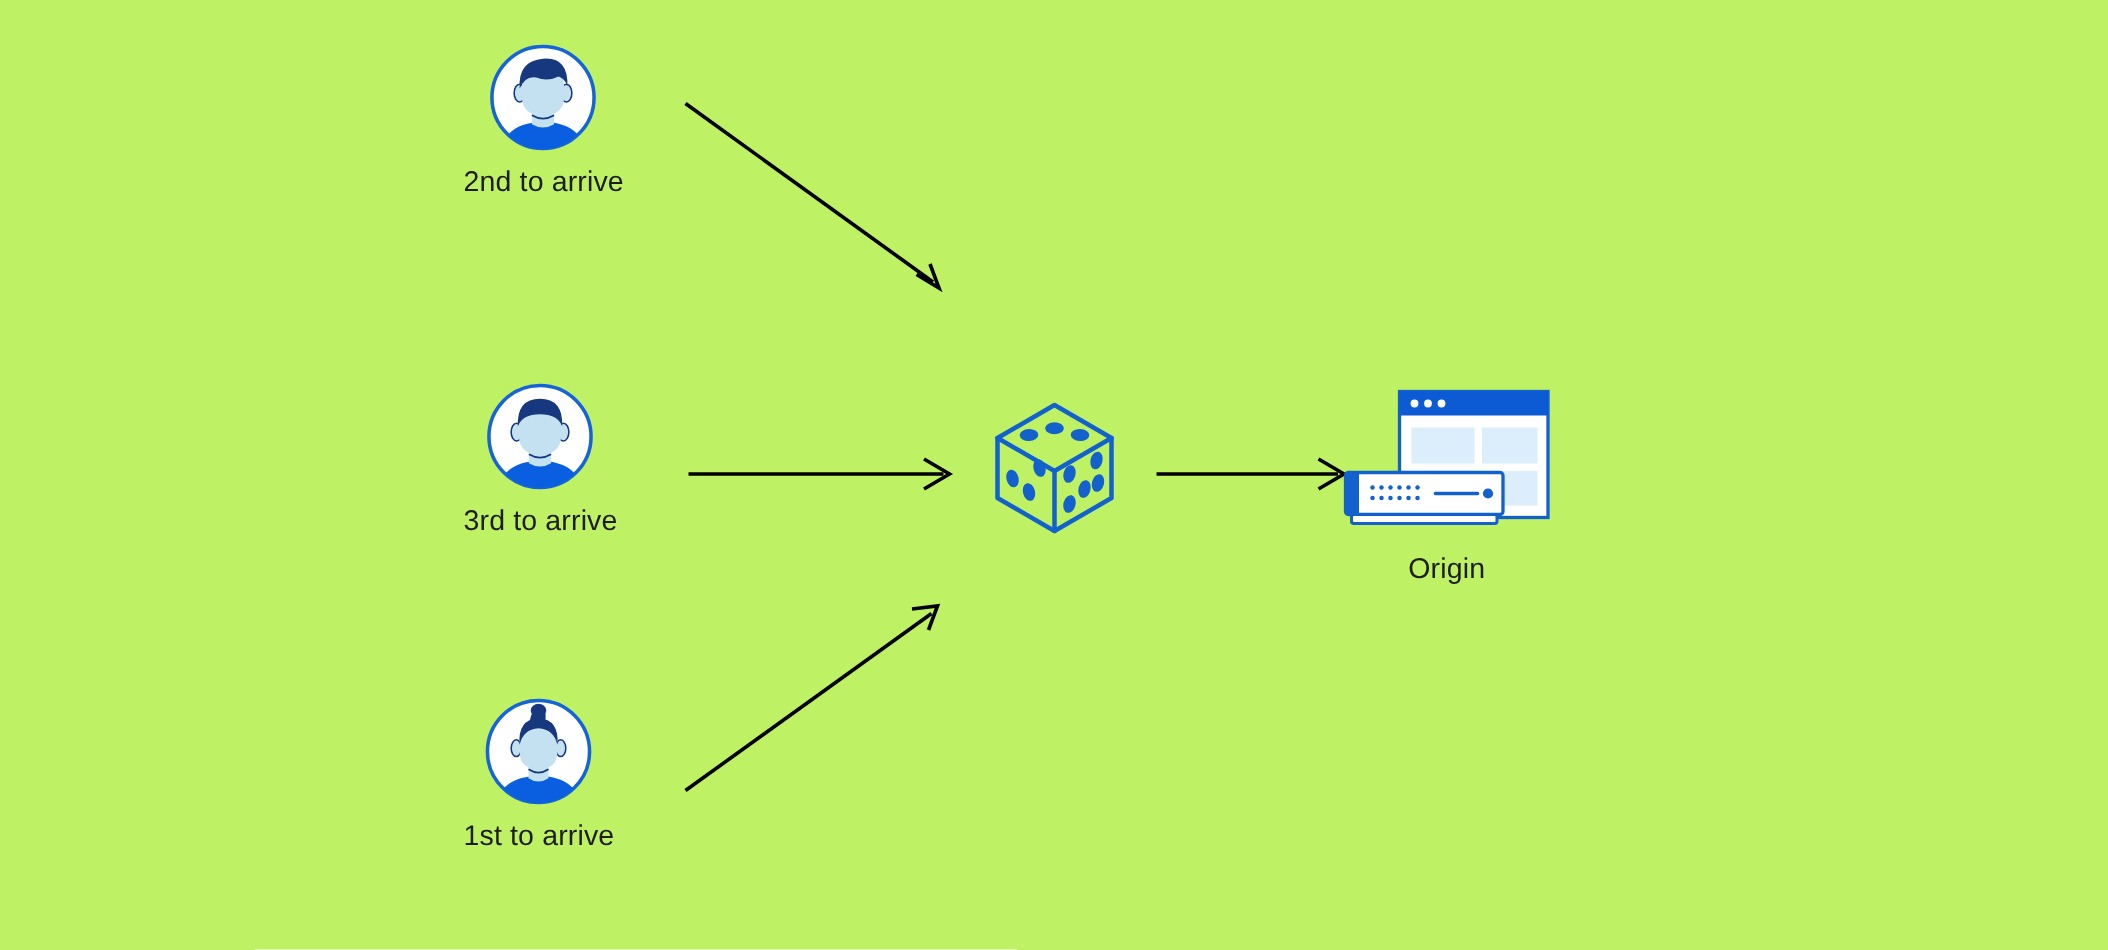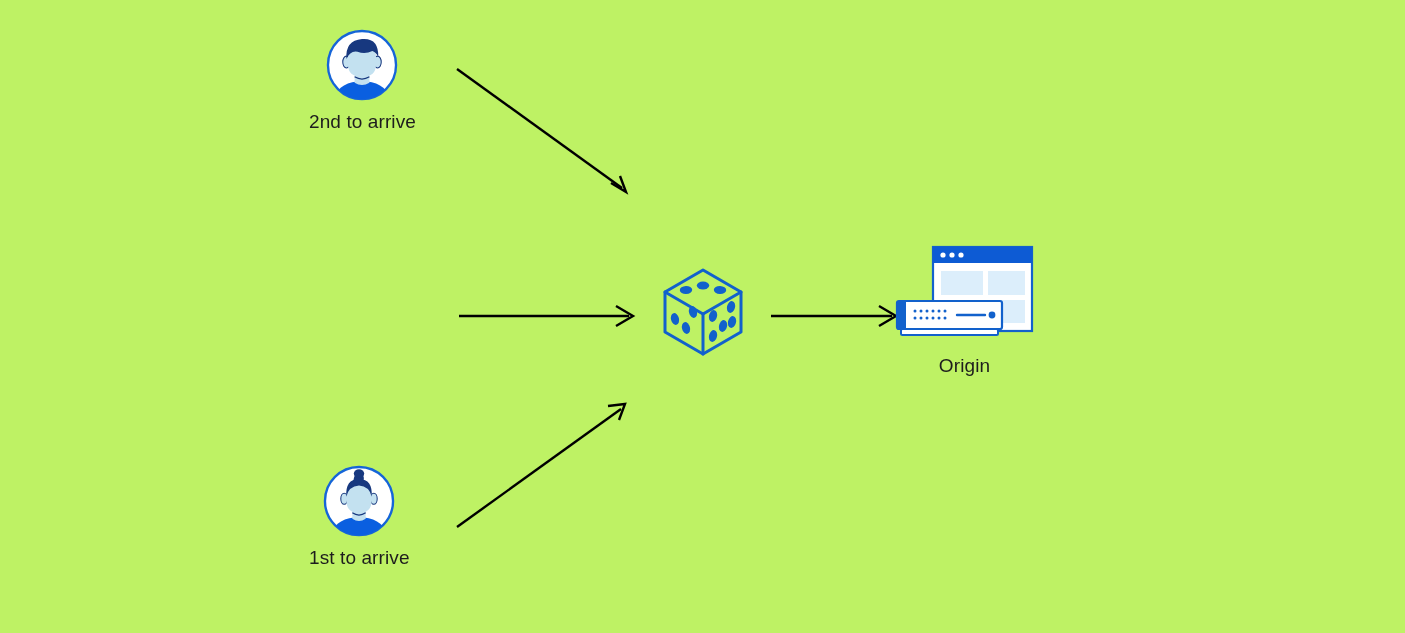--- a/index.html
+++ b/index.html
@@ -43,21 +43,21 @@
     top: 0;
     width: 1405px;
     height: 633px;
     pointer-events: none;
   }
   
   #client-2nd   { left: 309px; top: 28px; }
   #client-3rd   { left: 309px; top: 254px; }
   #client-1st   { left: 309px; top: 464px; }
   #randomizer   { left: 660px; top: 266px; }
-  #origin       { left: 893px; top: 241px; }
+  #origin       { left: 893px; top: 255px; }
 
   #client-2nd .node-label,
   #client-3rd .node-label,
   #client-1st .node-label { margin-top: 9px; }
   #origin .node-label { margin-top: 10px; }
 </style>
 </head>
 <body>
 
 <div id="canvas">
@@ -106,20 +106,43 @@
 
           <path d="M31 40 Q31 20 50 20 Q69 20 69 40 L69 49 Q69 66 50 66 Q31 66 31 49 Z" fill="#c3e1f0"></path>
 
           <path d="M29 42 Q27 17 50 15 Q73 13 72 40 Q70 33 64 31 Q54 36 44 32 Q34 30 29 42 Z" fill="#17387f"></path>
         </g>
       </svg>
     </span>
     <span class="node-label">2nd to arrive</span>
   </div>
 
+  <div class="node" id="client-3rd">
+    <span class="node-icon">
+      <svg width="74" height="74" viewBox="0 0 100 100" xmlns="http://www.w3.org/2000/svg">
+        <defs>
+          <clipPath id="clip3rd">
+              <circle cx="50" cy="50" r="46"></circle>
+            </clipPath>
+        </defs>
+        <circle cx="50" cy="50" r="46" fill="#ffffff" stroke="#1565d8" stroke-width="3.2"></circle>
+        <g clip-path="url(#clip3rd)">
+          <path d="M12 100 C14 80 30 72 50 72 C70 72 86 80 88 100 Z" fill="#0a5fe0"></path>
+          <path d="M40 58 L40 74 Q50 80 60 74 L60 58 Z" fill="#c3e1f0"></path>
+          <path d="M40 66 Q50 72 60 66" fill="none" stroke="#17387f" stroke-width="1.6"></path>
+          <ellipse cx="29" cy="46" rx="5" ry="8" fill="#c3e1f0" stroke="#17387f" stroke-width="1.4"></ellipse>
+          <ellipse cx="71" cy="46" rx="5" ry="8" fill="#c3e1f0" stroke="#17387f" stroke-width="1.4"></ellipse>
+          <path d="M31 40 Q31 20 50 20 Q69 20 69 40 L69 49 Q69 66 50 66 Q31 66 31 49 Z" fill="#c3e1f0"></path>
+
+          <path d="M30 41 Q29 16 50 16 Q71 16 70 41 Q66 30 50 30 Q34 30 30 41 Z" fill="#17387f"></path>
+        </g>
+      </svg>
+    </span>
+    <span class="node-label">3rd to arrive</span>
+  </div>
 
   <div class="node" id="client-1st">
     <span class="node-icon">
       <svg width="74" height="74" viewBox="0 0 100 100" xmlns="http://www.w3.org/2000/svg">
         <defs>
           <clipPath id="clip1st">
               <circle cx="50" cy="50" r="46"></circle>
             </clipPath>
         </defs>
         <circle cx="50" cy="50" r="46" fill="#ffffff" stroke="#1565d8" stroke-width="3.2"></circle>

